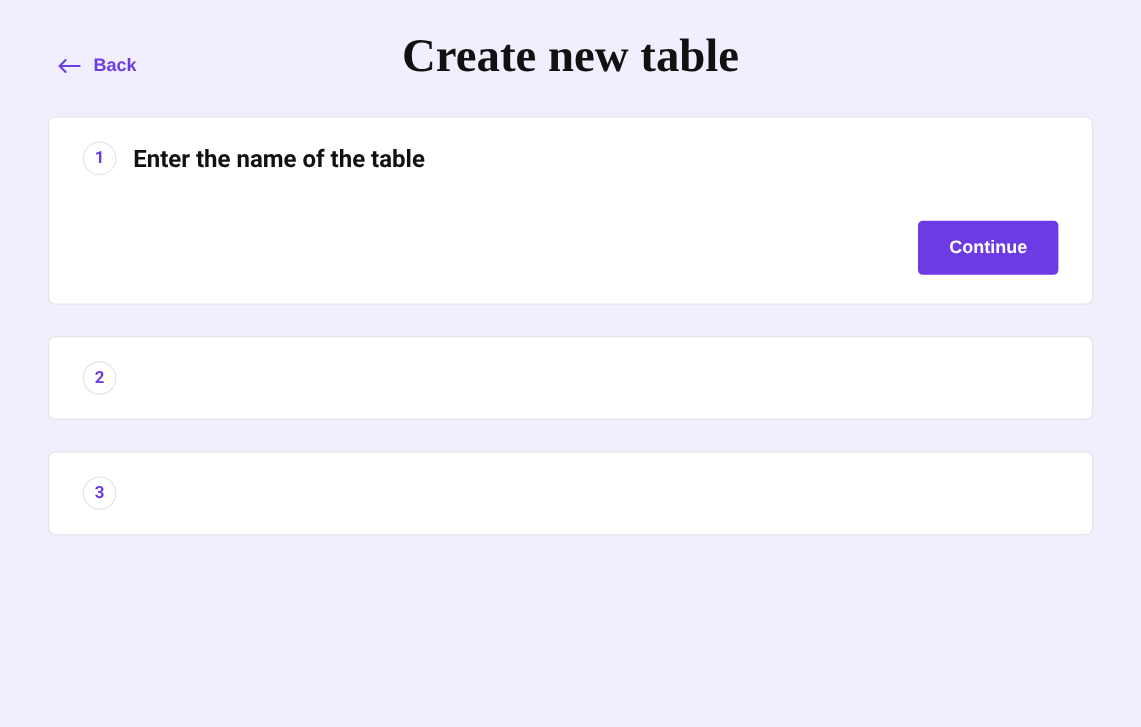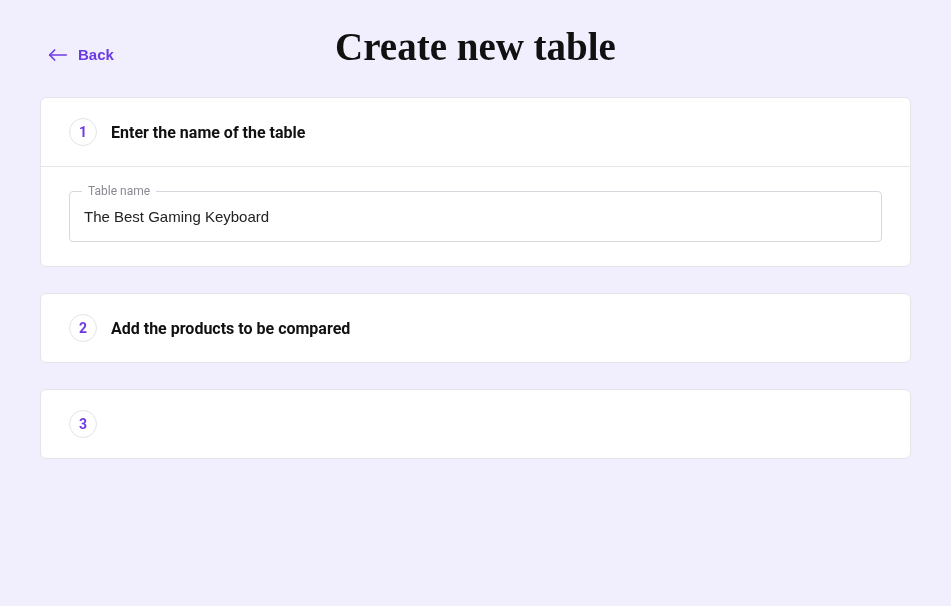--- a/index.html
+++ b/index.html
@@ -69,21 +69,21 @@
       width: 28px;
       height: 28px;
       border-radius: 50%;
       border: 1px solid #e4e4e9;
       color: #6d3be4;
       font-weight: 700;
       font-size: 14px;
       background: #fff;
     }
     .step-title {
-      font-size: 16px;
+      font-size: 20px;
       font-weight: 700;
       color: #111;
     }
     .card-body {
       border-top: 1px solid #e4e4e9;
       padding: 24px 28px;
     }
     .field-wrapper {
       position: relative;
       border: 1px solid #d7d7de;
@@ -139,32 +139,28 @@
   <h1 class="page-title">Create new table</h1>
 </div>
 
 <div class="container">
 
   <div class="card">
     <div class="card-header">
       <span class="step-badge">1</span>
       <span class="step-title">Enter the name of the table</span>
     </div>
-    <div class="card-body">
-      <div class="field-wrapper">
-        <span class="field-label">Table name</span>
-        <input type="text" class="field-input" value="The Best Gaming Keyboard" style="">
-      </div>
+    <div class="card-footer">
+      <button class="btn-primary">Continue</button>
     </div>
   </div>
 
   <div class="card">
     <div class="card-header">
       <span class="step-badge">2</span>
-      <span class="step-title">Add the products to be compared</span>
     </div>
   </div>
 
   <div class="card">
     <div class="card-header">
       <span class="step-badge">3</span>
     </div>
   </div>
 
 </div>

